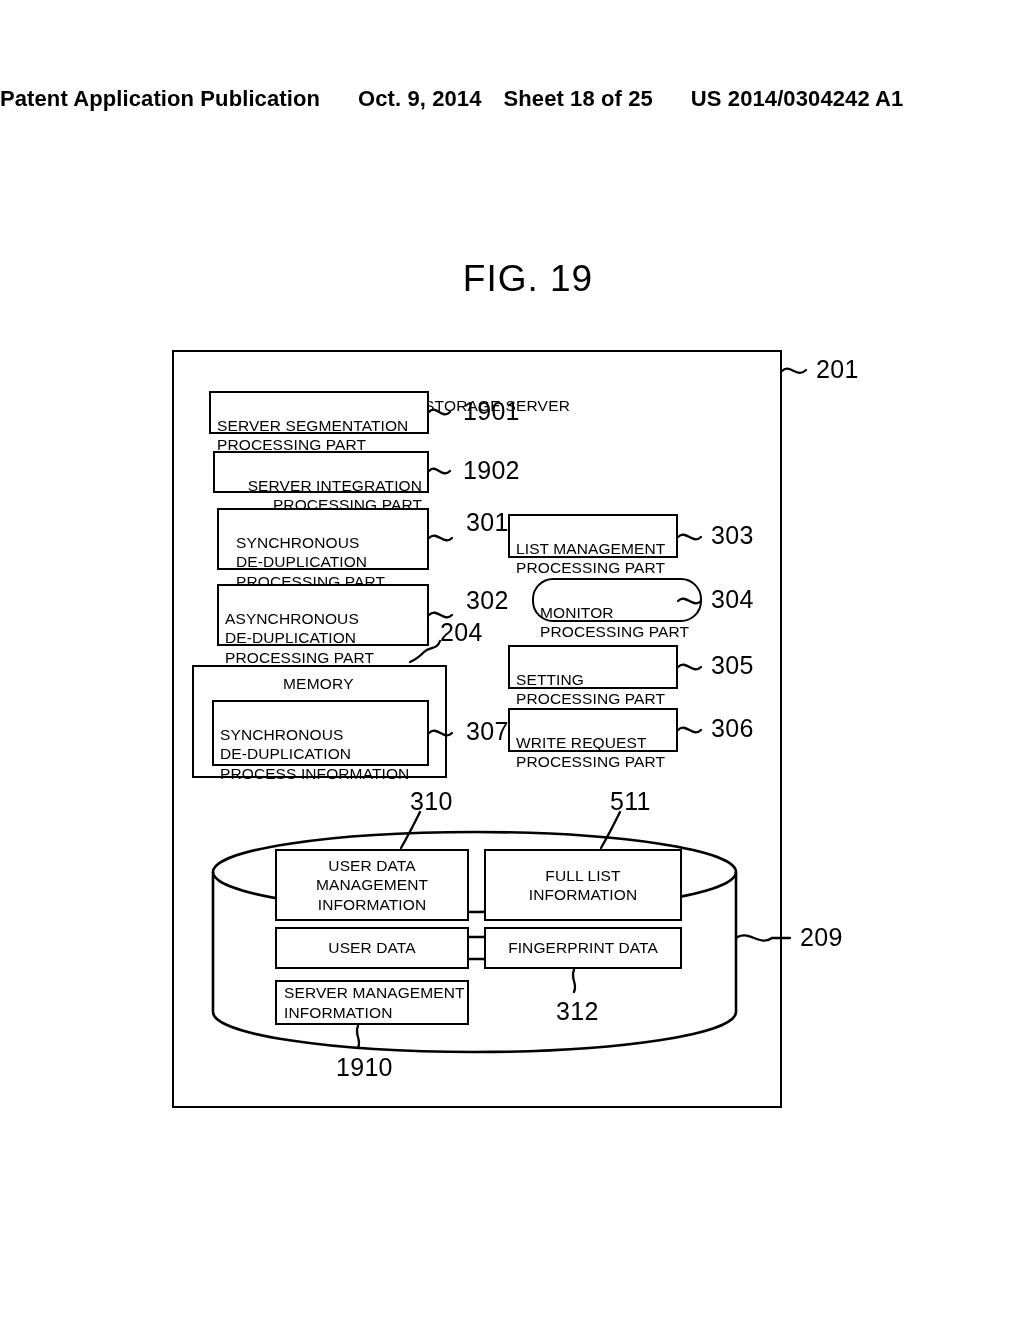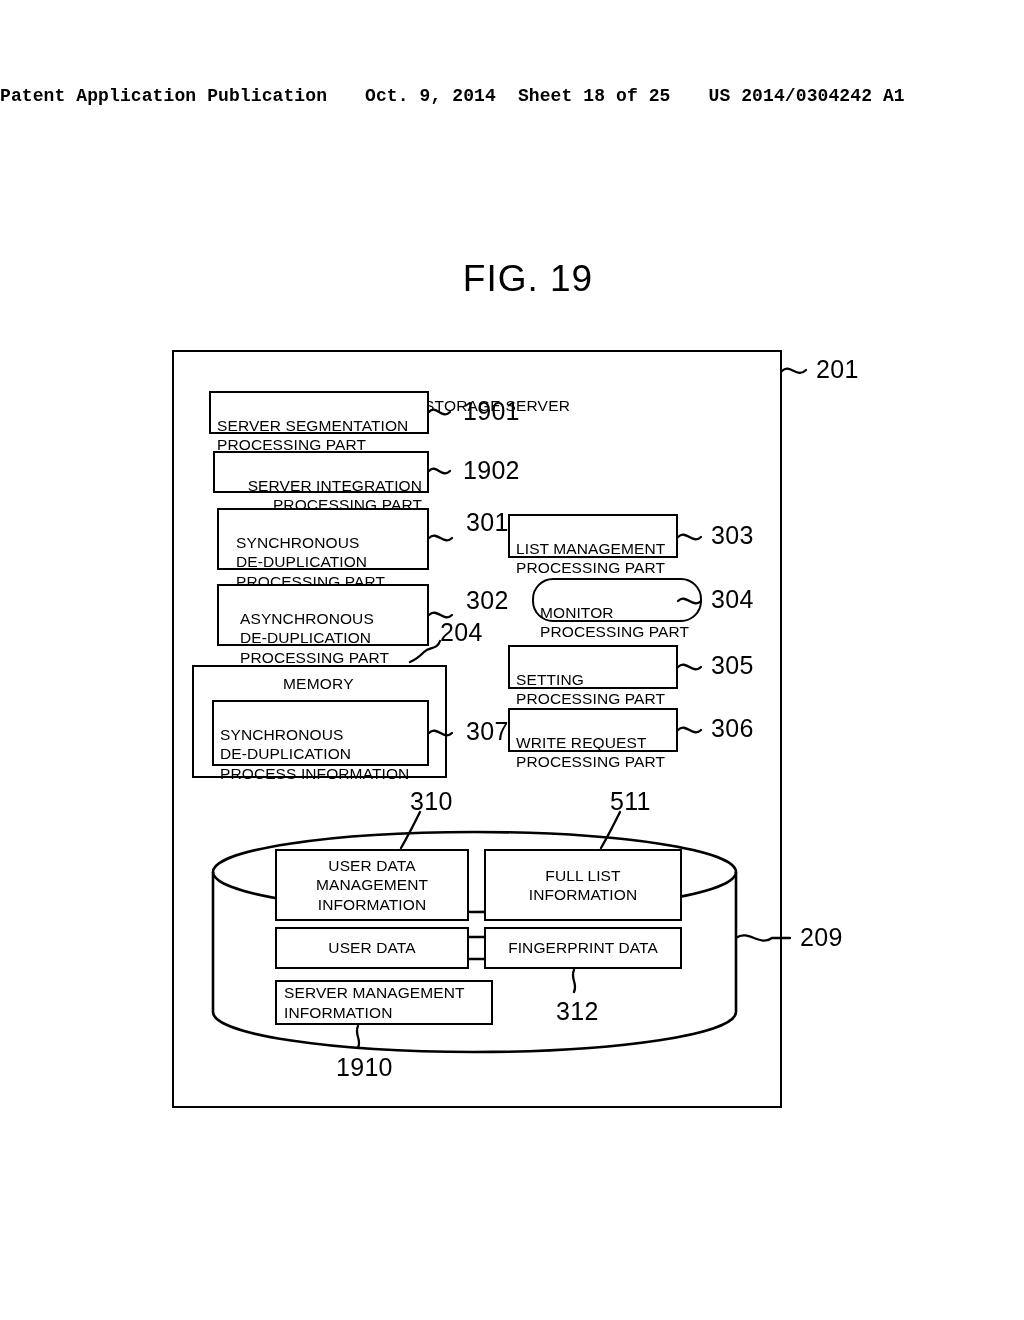--- a/index.html
+++ b/index.html
@@ -16,23 +16,23 @@
     overflow: hidden;
   }
 
   
   .page-header {
     position: absolute;
     top: 86px;
     left: 0;
     width: 872px;
     text-align: center;
-    font-family: Liberation Mono, monospace;
+    font-family: Liberation Sans, sans-serif;
     font-weight: bold;
-    font-size: 18px;
+    font-size: 22px;
     letter-spacing: 0.1px;
     white-space: nowrap;
   }
   .page-header span.h-gap { display: inline-block; width: 38px; }
   .page-header span.h-gap-s { display: inline-block; width: 22px; }
 
   
   .fig-title {
     position: absolute;
     top: 258px;
@@ -146,21 +146,21 @@
     <span>SERVER INTEGRATION
 PROCESSING PART</span>
   </div>
 
   <div class="box" style="left:217px; top:508px; width:212px; height:62px; padding-left:17px;">
     <span>SYNCHRONOUS
 DE-DUPLICATION
 PROCESSING PART</span>
   </div>
 
-  <div class="box" style="left:217px; top:584px; width:212px; height:62px; padding-left:21px;">
+  <div class="box" style="left:217px; top:584px; width:212px; height:62px; padding-left:6px;">
     <span>ASYNCHRONOUS
 DE-DUPLICATION
 PROCESSING PART</span>
   </div>
 
   <div class="box" style="left:508px; top:514px; width:170px; height:44px;">
     <span>LIST MANAGEMENT
 PROCESSING PART</span>
   </div>
 
@@ -233,21 +233,21 @@
   </div>
 
   <div class="db-box center" style="left:275px; top:927px; width:194px; height:42px;">
     <span>USER DATA</span>
   </div>
 
   <div class="db-box center" style="left:484px; top:927px; width:198px; height:42px;">
     <span>FINGERPRINT DATA</span>
   </div>
 
-  <div class="db-box left" style="left:275px; top:980px; width:218px; height:45px;padding-left:7px;">
+  <div class="db-box left" style="left:275px; top:980px; width:194px; height:45px;padding-left:7px;">
     <span>SERVER MANAGEMENT
 INFORMATION</span>
   </div>
 
   <svg class="overlay">
     <g fill="none" stroke="#000" stroke-width="2.3" stroke-linecap="round">
 
       <path d="M 469,937 L 484,937"></path>
       <path d="M 469,959 L 484,959"></path>
 

